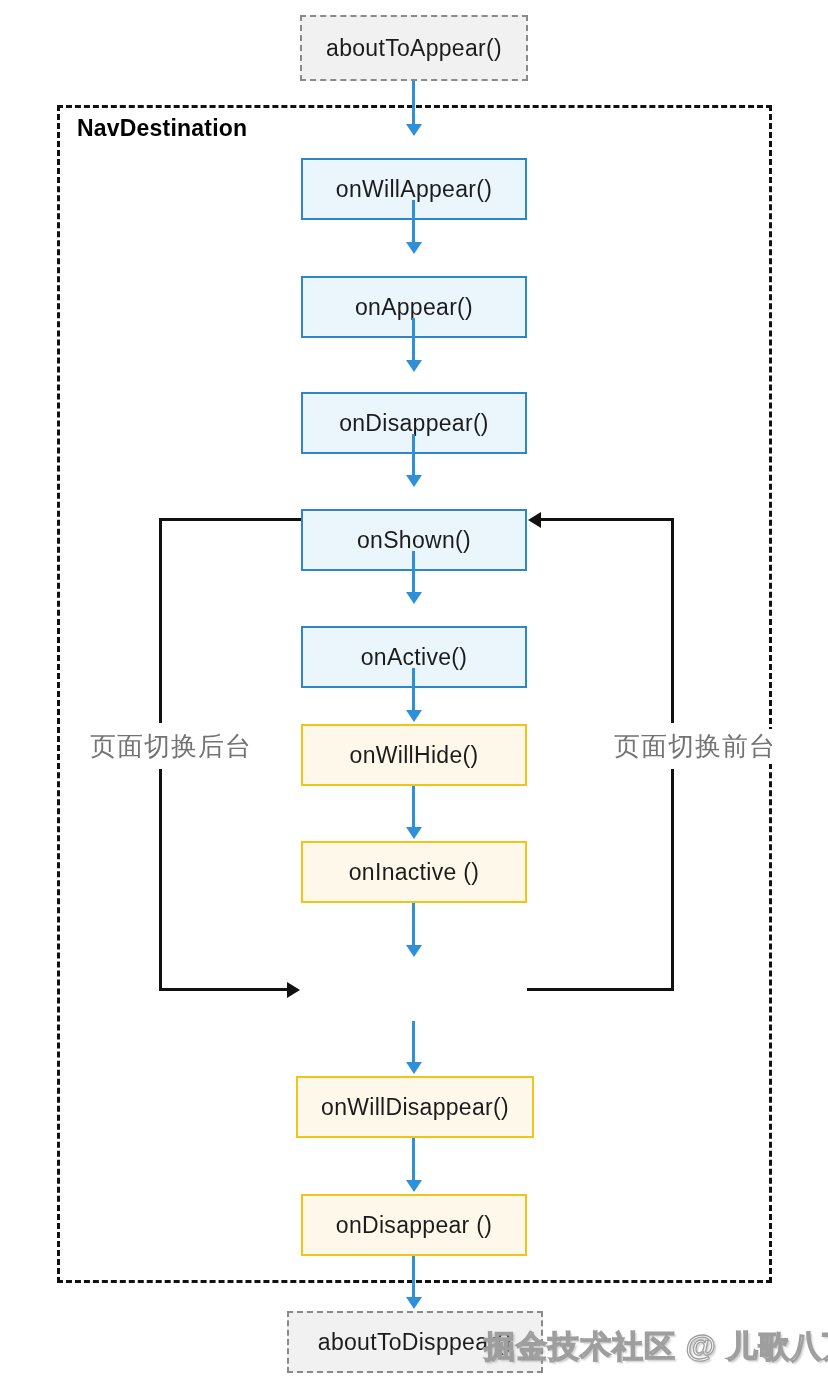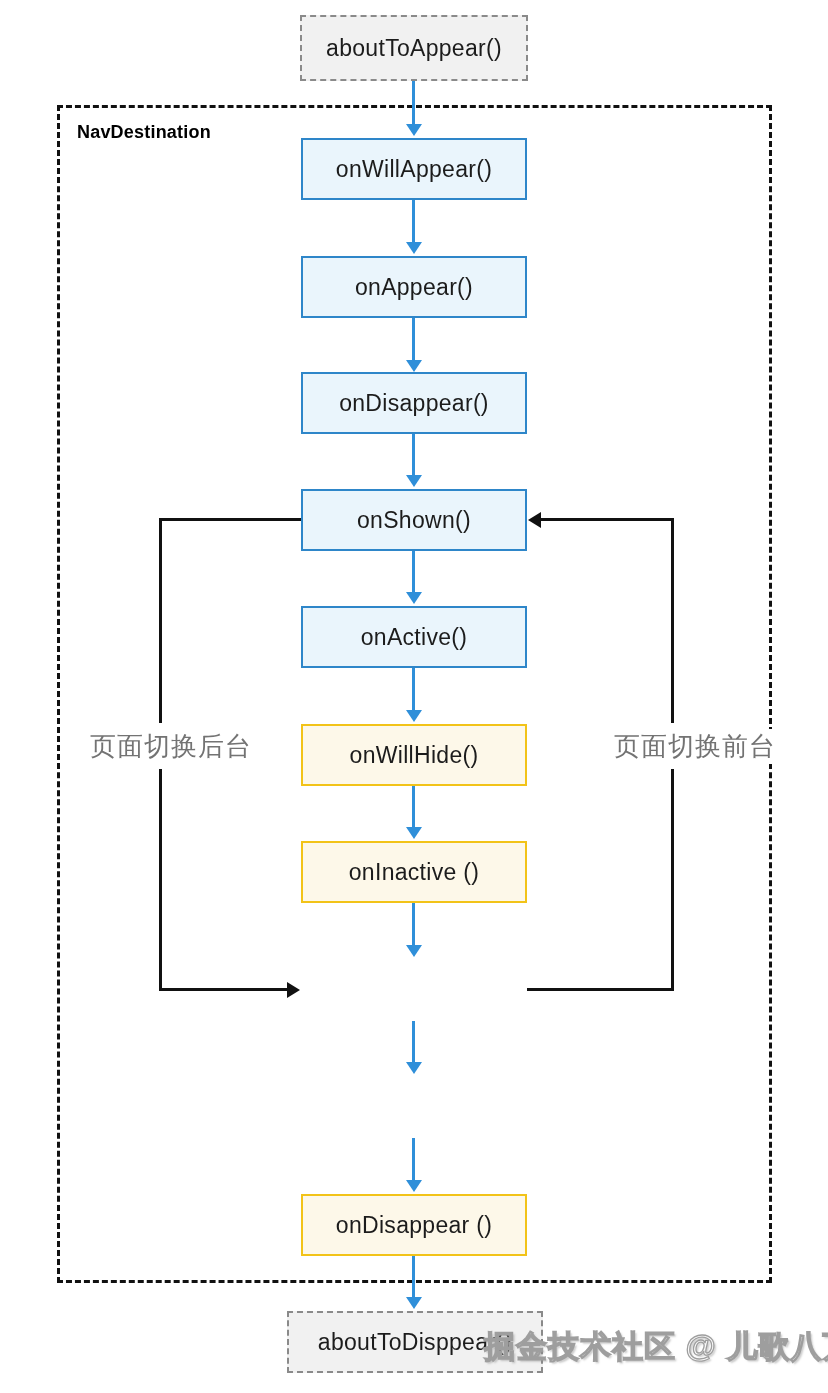--- a/index.html
+++ b/index.html
@@ -7,35 +7,35 @@
     --yellow-border:#f2c318; --yellow-fill:#fdf8e9;
     --gray-border:#8a8a8a; --gray-fill:#f1f1f1;
     --arrow-blue:#2f8fd9; --line-black:#111111; --text:#1c1c1c;
   }
   *{box-sizing:border-box;margin:0;padding:0}
   body{background:#fff;font-family:"Liberation Sans","DejaVu Sans",sans-serif;}
   .canvas{position:relative;width:828px;height:1393px;background:#ffffff;overflow:hidden}
 
   .node{position:absolute;display:flex;align-items:center;justify-content:center;
         font-size:23px;color:var(--text);letter-spacing:.3px;}
-  .blue{border:2px solid var(--blue-border);background:var(--blue-fill);}
+  .blue{border:2px solid var(--blue-border);background:var(--blue-fill);margin-top:20px;}
   .yellow{border:2px solid var(--yellow-border);background:var(--yellow-fill);}
   .grayd{border:2px dashed var(--gray-border);background:var(--gray-fill);}
 
   .std{left:301px;width:226px;height:62px}
   .n0{top:138px}.n1{top:256px}.n2{top:372px}.n3{top:489px}.n4{top:606px}
   .n5{top:724px}.n6{top:841px}.n7{top:959px}
   .n8{top:1076px;left:296px;width:238px;height:62px}
   .n9{top:1194px}
   .start-box{left:300px;top:15px;width:228px;height:66px}
   .end-box{left:287px;top:1311px;width:256px;height:62px}
 
   .container{position:absolute;left:57px;top:105px;width:715px;height:1178px;
              border:3px dashed var(--line-black);}
-  .container-label{position:absolute;left:17px;top:14px;font-size:18px;font-weight:bold;
+  .container-label{position:absolute;left:17px;top:7px;font-size:23px;font-weight:bold;
                    color:#000;letter-spacing:.2px;}
 
   
   .varrow{position:absolute;left:412px;width:3px;background:var(--arrow-blue);}
   .varrow::after{content:'';position:absolute;top:100%;left:50%;transform:translateX(-50%);
                  width:0;height:0;border:8px solid transparent;border-bottom:none;
                  border-top:12px solid var(--arrow-blue);}
 
   
   .hline{position:absolute;height:3px;background:var(--line-black);}
@@ -81,20 +81,23 @@
   </div>
   <div class="node blue std n4">
     <span>onActive()</span>
   </div>
   <div class="node yellow std n6">
     <span>onInactive ()</span>
   </div>
   <div class="node yellow std n5">
     <span>onWillHide()</span>
   </div>
+  <div class="node yellow n8">
+    <span>onWillDisappear()</span>
+  </div>
   <div class="node yellow std n9">
     <span>onDisappear ()</span>
   </div>
 
   <div class="node grayd end-box">
     <span>aboutToDisppear()</span>
   </div>
 
   <div class="varrow" style="top:81px;height:43px"></div>
   <div class="varrow" style="top:200px;height:42px"></div>

